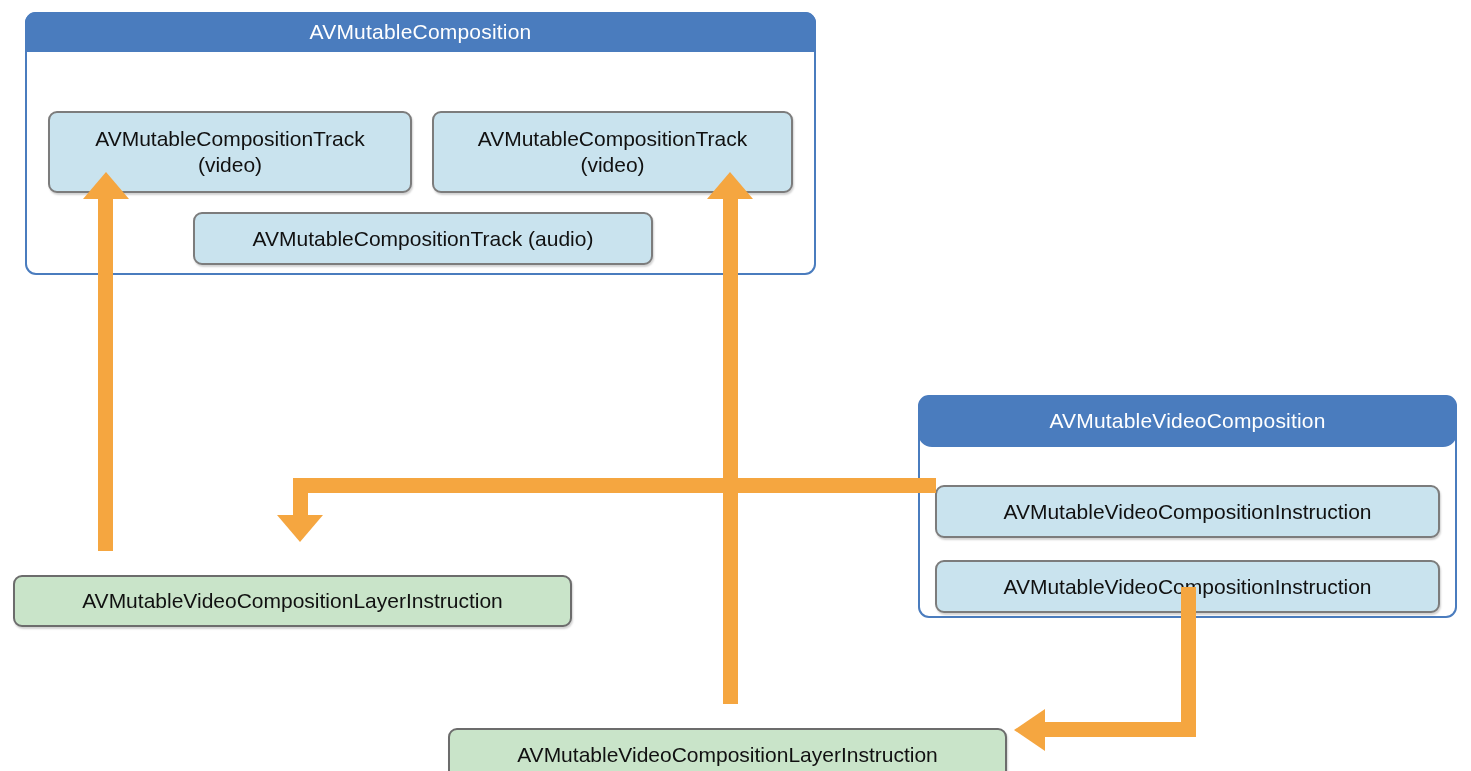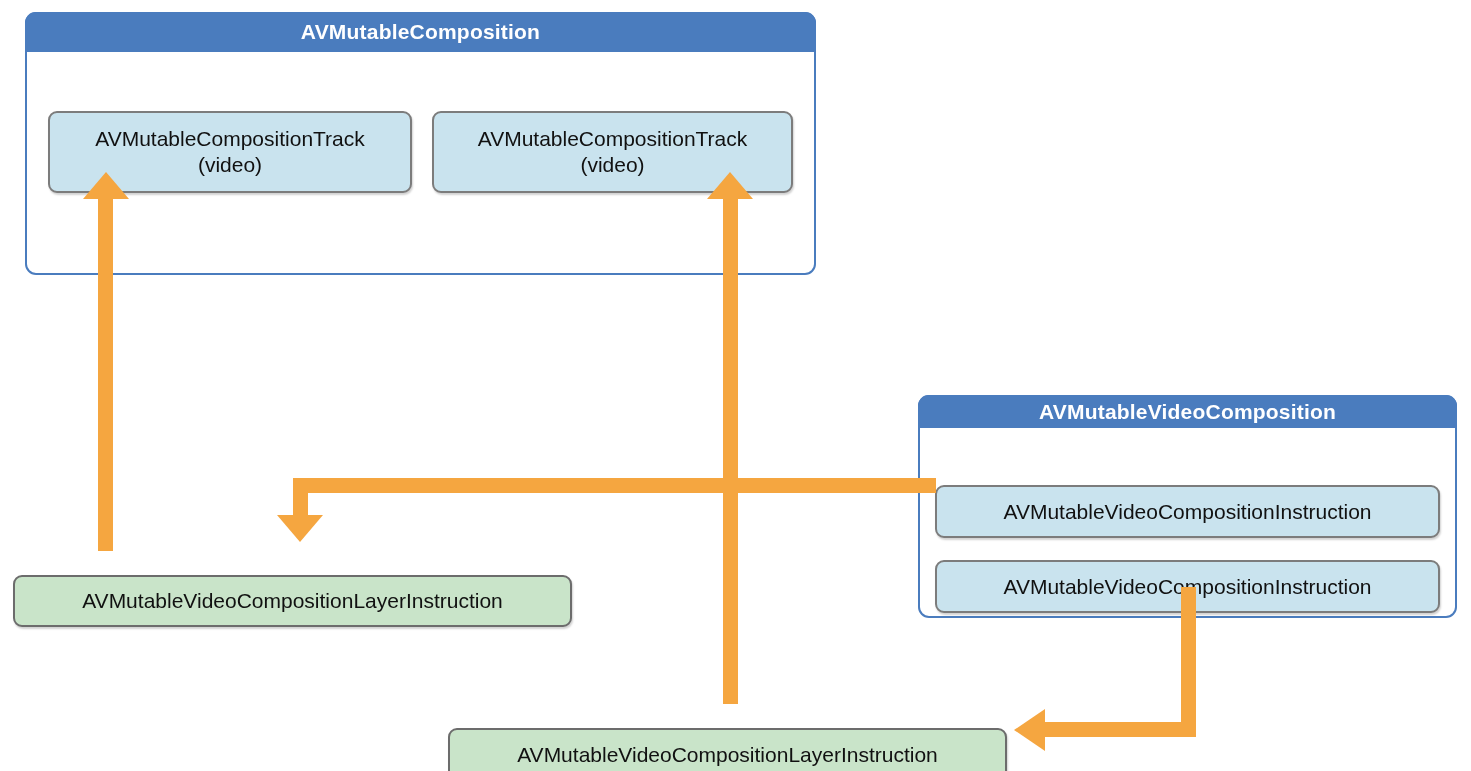--- a/index.html
+++ b/index.html
@@ -30,21 +30,21 @@
     background: #ffffff;
     z-index: 1;
   }
   .container-header {
     position: absolute;
     left: -2px; right: -2px; top: -2px;
     height: 40px;
     background: var(--header-blue);
     border-radius: 11px 11px 0 0;
     color: var(--header-text);
-    font-weight: bold;
+    font-weight: normal;
     font-size: 21px;
     display: flex;
     align-items: center;
     justify-content: center;
     letter-spacing: 0.2px;
   }
   .node {
     position: absolute;
     box-sizing: border-box;
     border: 2px solid var(--box-gray-border);
@@ -67,21 +67,21 @@
   }
   
   #track-video-1 { left: 21px;  top: 72px;  width: 364px; height: 82px; }
   #track-video-2 { left: 405px; top: 72px;  width: 361px; height: 82px; }
   #track-audio   { left: 166px; top: 173px; width: 460px; height: 53px; }
   #instr-1 { left: 15px; top: 63px;  width: 505px; height: 53px; }
   #instr-2 { left: 15px; top: 138px; width: 505px; height: 53px; }
 
   #composition-container { left: 25px; top: 12px; width: 791px; height: 263px; }
   #video-composition-container { left: 918px; top: 395px; width: 539px; height: 223px; }
-  #video-composition-container .container-header { height: 33px; }
+  #video-composition-container .container-header { height: 52px; border-radius: 14px; }
 
   #layer-instruction-1 { left: 13px;  top: 550px; width: 559px; height: 52px; }
   #layer-instruction-2 { left: 448px; top: 703px; width: 559px; height: 53px; }
 
   .shaft {
     position: absolute;
     background: var(--arrow-orange);
     z-index: 3;
   }
   .head {
@@ -127,20 +127,23 @@
   <div class="container" id="composition-container">
     <div class="container-header">AVMutableComposition</div>
     <div class="node blue" id="track-video-1">
       <span>AVMutableCompositionTrack</span>
       <span>(video)</span>
     </div>
     <div class="node blue" id="track-video-2">
       <span>AVMutableCompositionTrack</span>
       <span>(video)</span>
     </div>
+    <div class="node blue" id="track-audio">
+      <span>AVMutableCompositionTrack (audio)</span>
+    </div>
   </div>
 
   <div class="container" id="video-composition-container">
     <div class="container-header">AVMutableVideoComposition</div>
     <div class="node blue" id="instr-1">
       <span>AVMutableVideoCompositionInstruction</span>
     </div>
     <div class="node blue" id="instr-2">
       <span>AVMutableVideoCompositionInstruction</span>
     </div>

